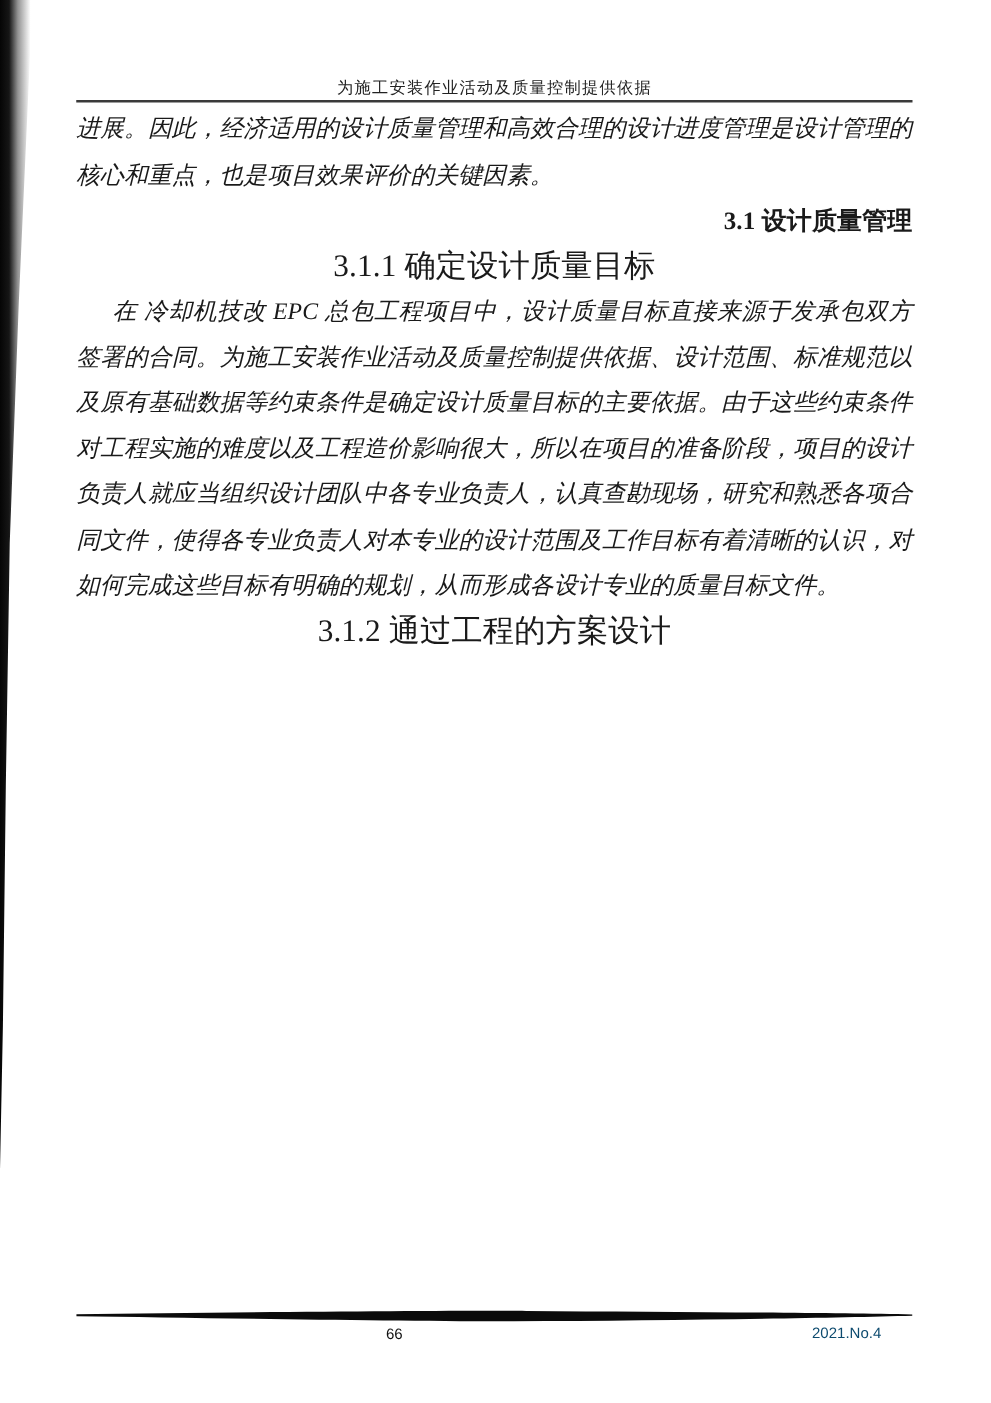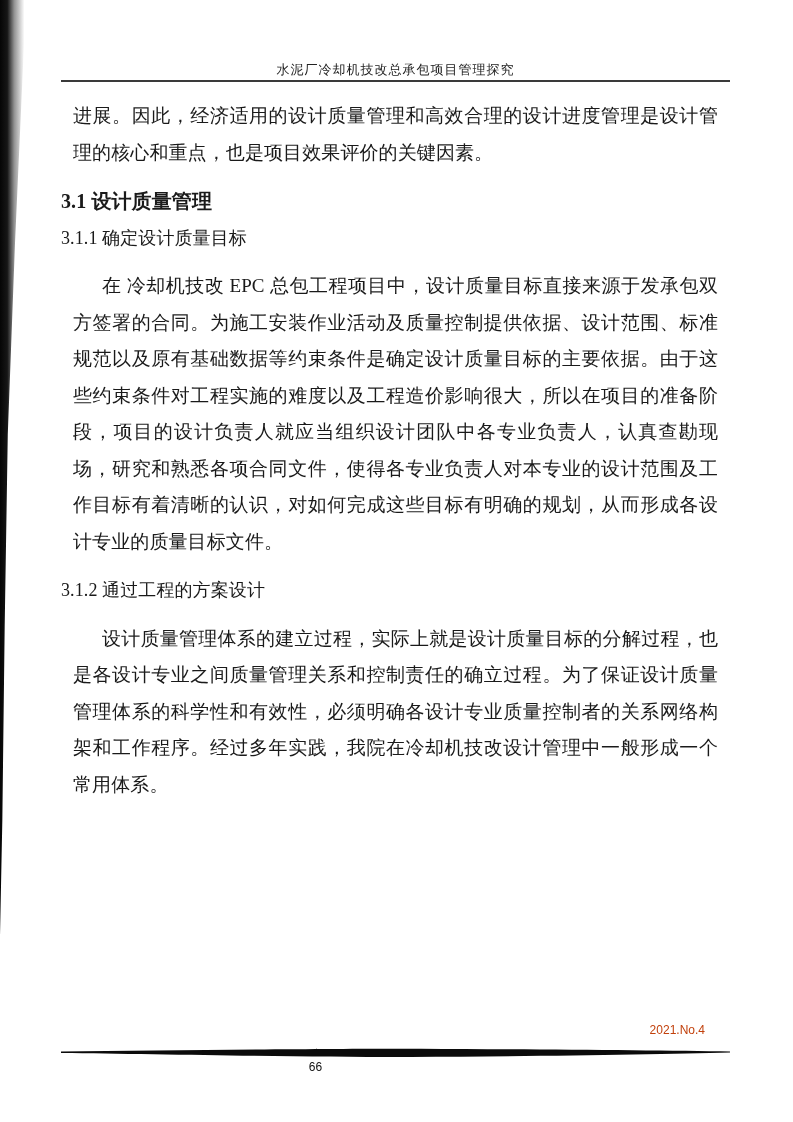--- a/index.html
+++ b/index.html
@@ -39,84 +39,83 @@
   }
   .content {
     position: absolute;
     top: 86px; left: 61px; width: 669px;
     font-size: 19px;
     line-height: 36.5px;
     text-align: justify;
     word-break: break-all;
     letter-spacing: 0.1px;
   }
-  .content p { margin: 12px; }
+  .content p { margin: 0; font-style: italic; }
   .content p.indent { text-indent: 29px; }
   .content h2 {
     margin: 0;
     font-size: 20px;
     font-weight: bold;
     line-height: 36.5px;
-    text-align: left;
+    text-align: right;
   }
   .content h3 {
     margin: 0;
-    font-size: 18px;
+    font-size: 25px;
     font-weight: normal;
     line-height: 36.5px;
-    text-align: left;
+    text-align: center;
   }
   .footer-rule {
     position: absolute;
     top: 1048px; left: 61px;
     width: 669px; height: 12px;
   }
   .footer-page {
     position: absolute;
     top: 1060px; left: 0; width: 631px;
     text-align: center;
     font-family: "Liberation Sans", "DejaVu Sans", sans-serif;
     font-size: 12px;
     line-height: 14px;
     color: #111111;
   }
   .footer-issue {
     position: absolute;
-    top: 1023px; right: 88px;
+    top: 1059px; right: 88px;
     font-family: "Liberation Sans", "DejaVu Sans", sans-serif;
     font-size: 12px;
     line-height: 14px;
-    color: #c2410c;
+    color: #0c4a6e;
   }
 </style>
 </head>
 <body>
 
 <div class="page">
 
   <div class="edge-shadow"></div>
 
-  <div class="running-head">水泥厂冷却机技改总承包项目管理探究</div>
+  <div class="running-head">为施工安装作业活动及质量控制提供依据</div>
 
   <div class="head-rule"></div>
 
   <div class="content">
 
     <p class="cont">进展。因此，经济适用的设计质量管理和高效合理的设计进度管理是设计管理的核心和重点，也是项目效果评价的关键因素。</p>
 
     <h2>3.1 设计质量管理</h2>
 
 
     <h3>3.1.1 确定设计质量目标</h3>
 
     <p class="indent">在 冷却机技改 EPC 总包工程项目中，设计质量目标直接来源于发承包双方签署的合同。为施工安装作业活动及质量控制提供依据、设计范围、标准规范以及原有基础数据等约束条件是确定设计质量目标的主要依据。由于这些约束条件对工程实施的难度以及工程造价影响很大，所以在项目的准备阶段，项目的设计负责人就应当组织设计团队中各专业负责人，认真查勘现场，研究和熟悉各项合同文件，使得各专业负责人对本专业的设计范围及工作目标有着清晰的认识，对如何完成这些目标有明确的规划，从而形成各设计专业的质量目标文件。</p>
 
     <h3>3.1.2 通过工程的方案设计</h3>
 
-    <p class="indent">设计质量管理体系的建立过程，实际上就是设计质量目标的分解过程，也是各设计专业之间质量管理关系和控制责任的确立过程。为了保证设计质量管理体系的科学性和有效性，必须明确各设计专业质量控制者的关系网络构架和工作程序。经过多年实践，我院在冷却机技改设计管理中一般形成一个常用体系。</p>
 
   </div>
 
   <svg class="footer-rule" viewBox="0 0 669 12" preserveAspectRatio="none" aria-hidden="true">
     <path d="M0,3.4 C120,1.9 300,0.3 360,0.7 C470,1.4 600,2.3 669,3.5
              L669,4.6 C600,6.4 470,8.6 350,9.0 C250,9.2 100,6.1 0,4.9 Z" fill="#0b0b0b"></path>
   </svg>
 
   <div class="footer-page">66</div>
 

